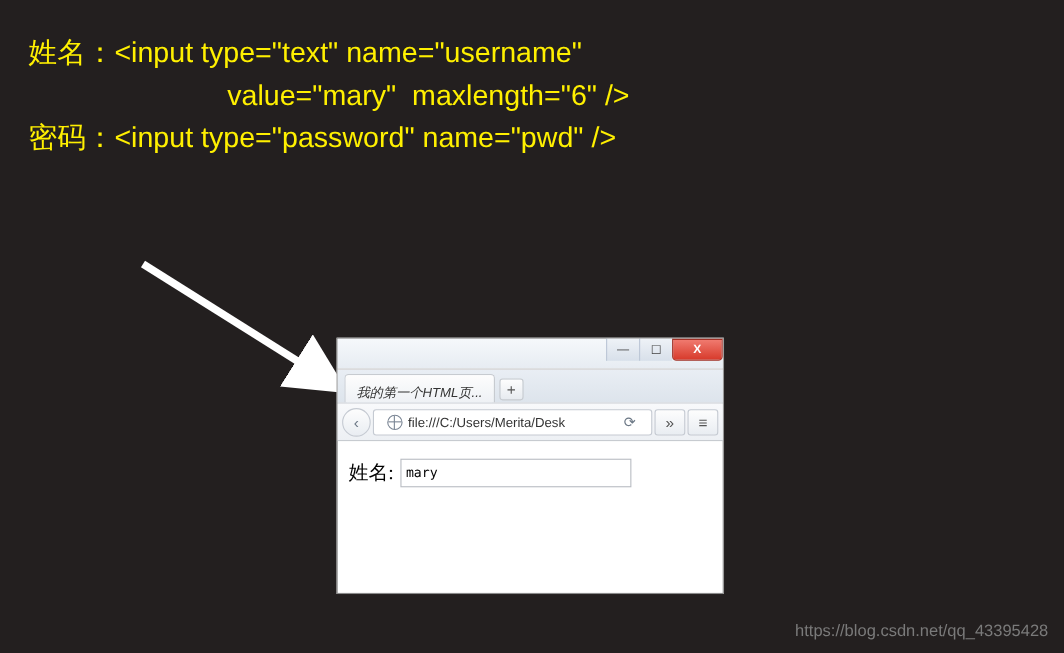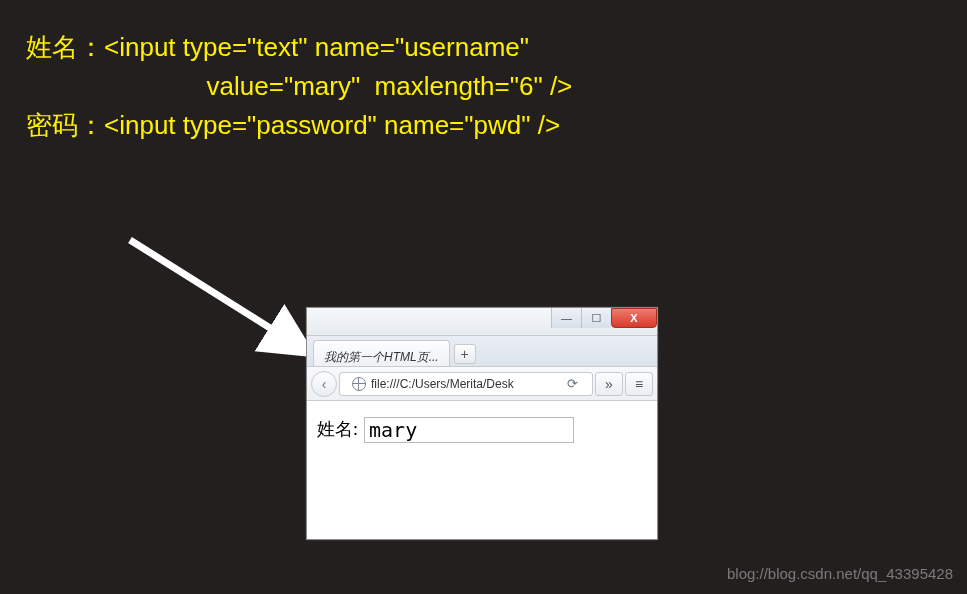--- a/index.html
+++ b/index.html
@@ -182,21 +182,21 @@
       display: flex;
       margin-bottom: 22px;
       gap: 6px;
     }
     .form-label { white-space: nowrap; }
     .text-input {
       width: 210px;
       height: 24px;
       border: 1px solid #b8bcc2;
       font-family: monospace;
-      font-size: 20px;
+      font-size: 12px;
       padding: 12px 4px;
       color: #000;
     }
     .watermark {
       position: absolute;
       right: 14px;
       bottom: 12px;
       color: #7a7a7a;
       font-size: 15px;
       font-family: Arial, sans-serif;
@@ -245,13 +245,13 @@
     <div class="menu-btn">≡</div>
   </div>
   <div class="page-content">
     <div class="form-row">
       <span class="form-label">姓名:</span>
       <input class="text-input" type="text" value="mary" style="">
     </div>
   </div>
 </div>
 
-<div class="watermark">blog://blog.csdn.net/qq_43395428</div>
+<div class="watermark">https://blog.csdn.net/qq_43395428</div>
 
 </body></html>

